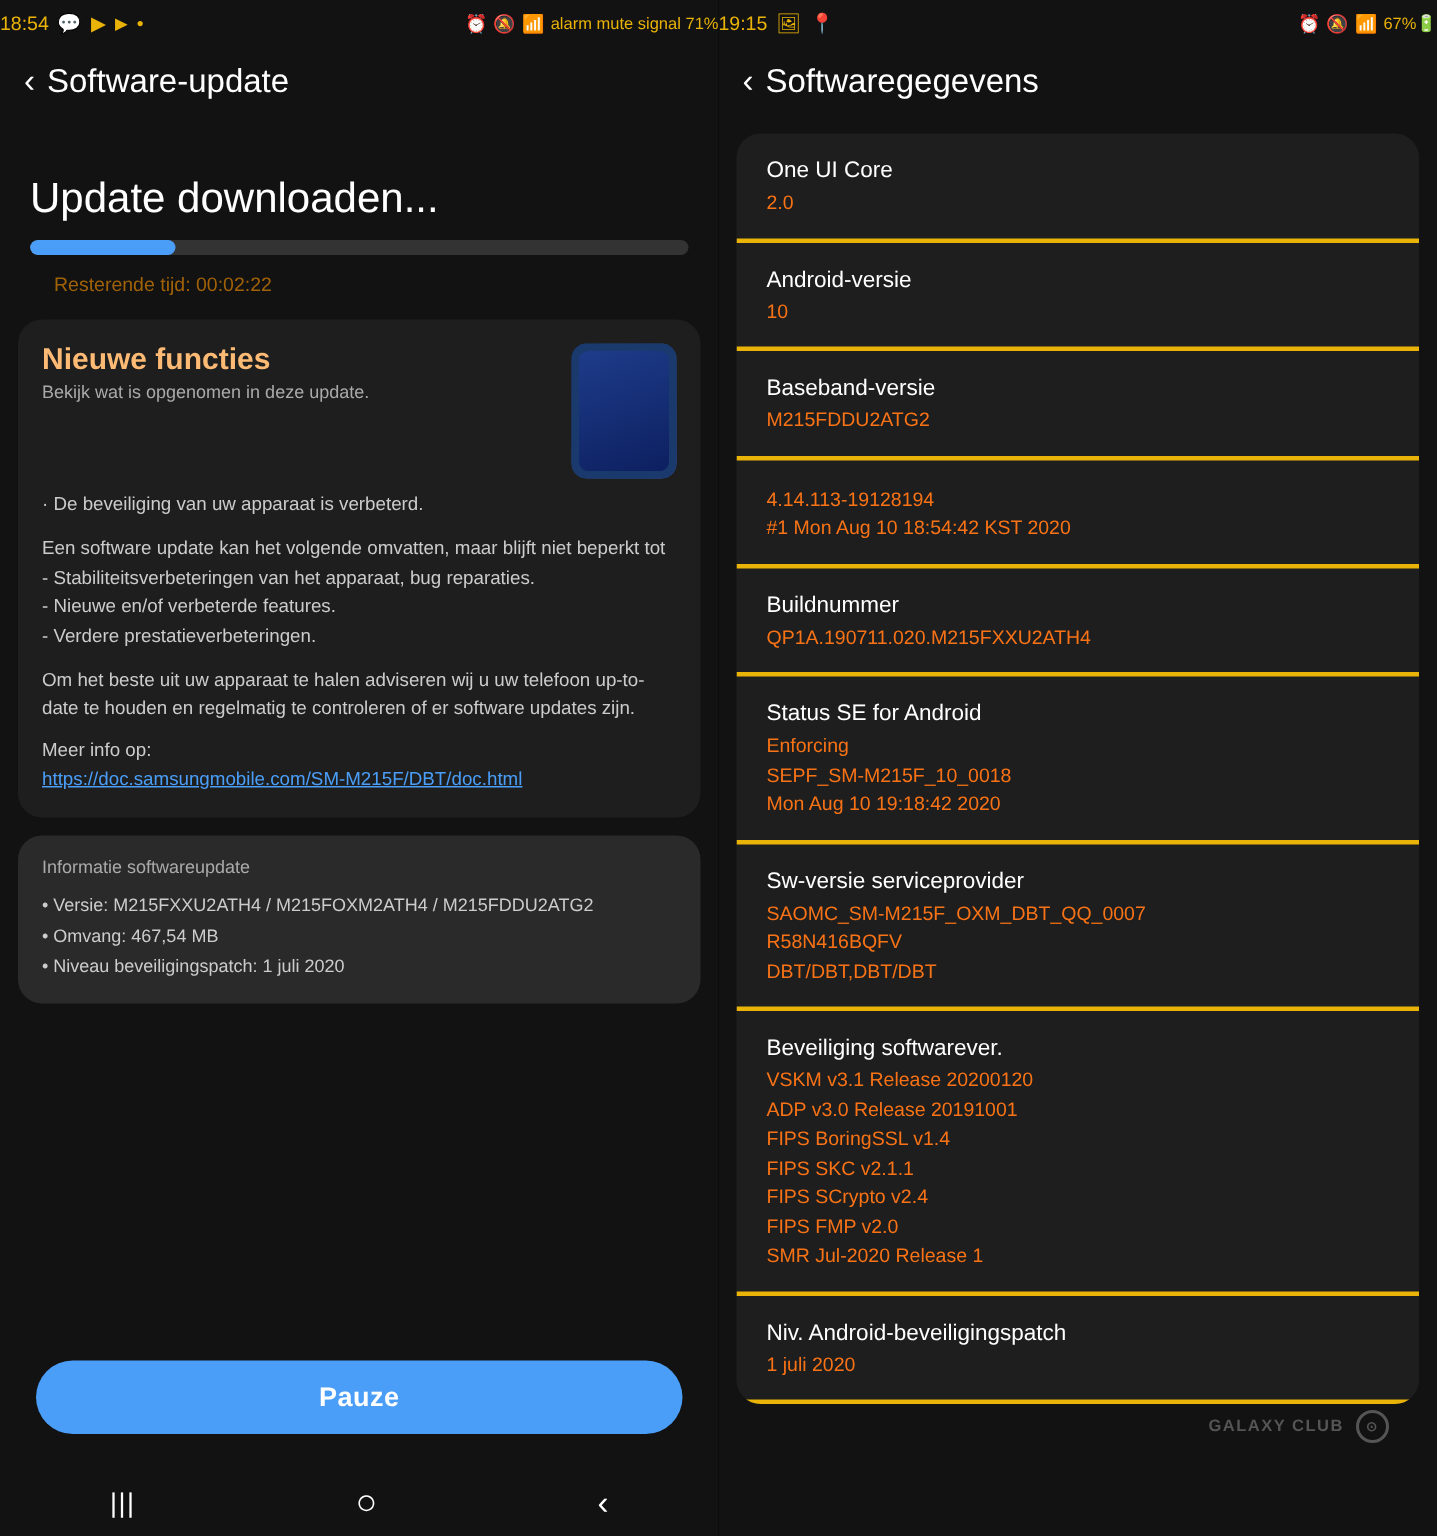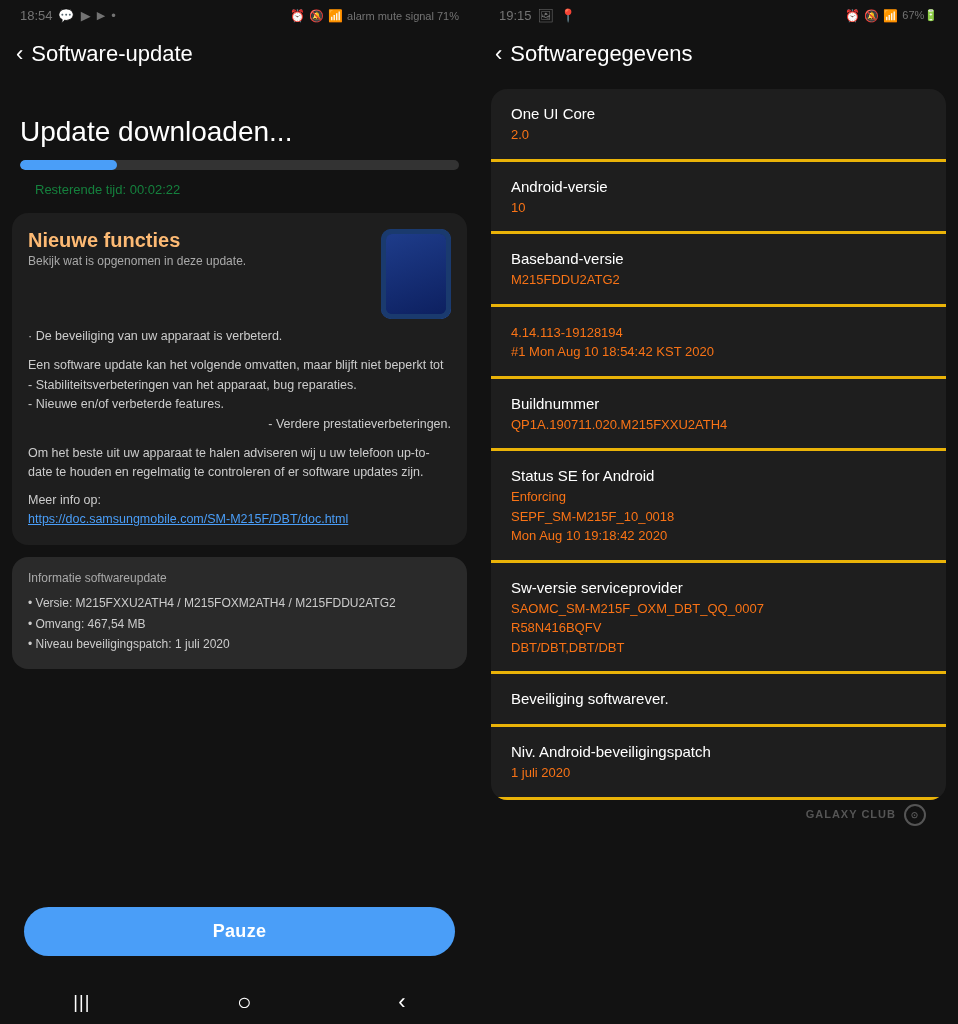--- a/index.html
+++ b/index.html
@@ -20,22 +20,22 @@
       display: flex;
       flex-direction: column;
       position: relative;
       overflow: hidden;
     }
 
     .status-bar {
       display: flex;
       justify-content: space-between;
       align-items: center;
-      padding: 8px 20px;
-      color: #737373;
+      padding: 8px 0;
+      color: #eab308;
       font-size: 13px;
       font-weight: 500;
     }
 
     .status-bar-left { display: flex; align-items: center; gap: 6px; }
     .status-bar-right { display: flex; align-items: center; gap: 4px; font-size: 12px; }
 
     .header {
       display: flex;
       align-items: center;
@@ -69,24 +69,23 @@
       overflow: hidden;
     }
     .progress-bar-fill {
       height: 100%;
       width: 22%;
       background: #4a9ef8;
       border-radius: 5px;
     }
 
     .remaining-time {
-      color: #15803d;
+      color: #a16207;
       font-size: 13px;
-      padding: 4px 4px 16px;
-      margin-left: 31px;
+      padding: 4px 36px 16px;
     }
 
     .card {
       background: #1e1e1e;
       border-radius: 16px;
       margin: 0 12px 12px;
       padding: 16px;
     }
 
     .nieuwe-functies-header {
@@ -292,21 +291,21 @@
 
           <rect x="22" y="76" width="26" height="4" rx="2" fill="#2a4a9a"></rect>
         </svg>
       </div>
     </div>
     <div class="functies-body">
       <div style="margin-bottom:10px;">· De beveiliging van uw apparaat is verbeterd.</div>
       <div>Een software update kan het volgende omvatten, maar blijft niet beperkt tot</div>
       <div>- Stabiliteitsverbeteringen van het apparaat, bug reparaties.</div>
       <div>- Nieuwe en/of verbeterde features.</div>
-      <div style="margin-bottom:10px;text-align:right;">- Verdere prestatieverbeteringen.</div>
+      <div style="margin-bottom:10px;">- Verdere prestatieverbeteringen.</div>
       <div style="margin-bottom:8px;">Om het beste uit uw apparaat te halen adviseren wij u uw telefoon up-to-date te houden en regelmatig te controleren of er software updates zijn.</div>
       <div>Meer info op:</div>
       <div class="link-text">https://doc.samsungmobile.com/SM-M215F/DBT/doc.html</div>
     </div>
   </div>
 
   <div class="info-card">
     <div class="info-card-title">Informatie softwareupdate</div>
     <div class="info-card-body">
       <div>• Versie: M215FXXU2ATH4 / M215FOXM2ATH4 / M215FDDU2ATG2</div>
@@ -379,20 +378,27 @@
 Mon Aug 10 19:18:42 2020</div>
       </div>
       <div class="info-row">
         <div class="info-row-label">Sw-versie serviceprovider</div>
         <div class="info-row-value" style="white-space: pre-line;">SAOMC_SM-M215F_OXM_DBT_QQ_0007
 R58N416BQFV
 DBT/DBT,DBT/DBT</div>
       </div>
       <div class="info-row">
         <div class="info-row-label">Beveiliging softwarever.</div>
+        <div class="info-row-value" style="white-space: pre-line;">VSKM v3.1 Release 20200120
+ADP v3.0 Release 20191001
+FIPS BoringSSL v1.4
+FIPS SKC v2.1.1
+FIPS SCrypto v2.4
+FIPS FMP v2.0
+SMR Jul-2020 Release 1</div>
       </div>
       <div class="info-row">
         <div class="info-row-label">Niv. Android-beveiligingspatch</div>
         <div class="info-row-value" style="white-space: pre-line;">1 juli 2020</div>
       </div>
     </div>
 
   <div class="watermark" style="position:relative; text-align:right; padding: 4px 16px 20px; color:#555; font-size:11px; font-weight:600; letter-spacing:1px;">
     <span>GALAXY CLUB</span>
     <span style="display:inline-block; border:2px solid #555; border-radius:50%; width:22px; height:22px; text-align:center; line-height:18px; font-size:9px; margin-left:4px; vertical-align:middle;">⊙</span>

